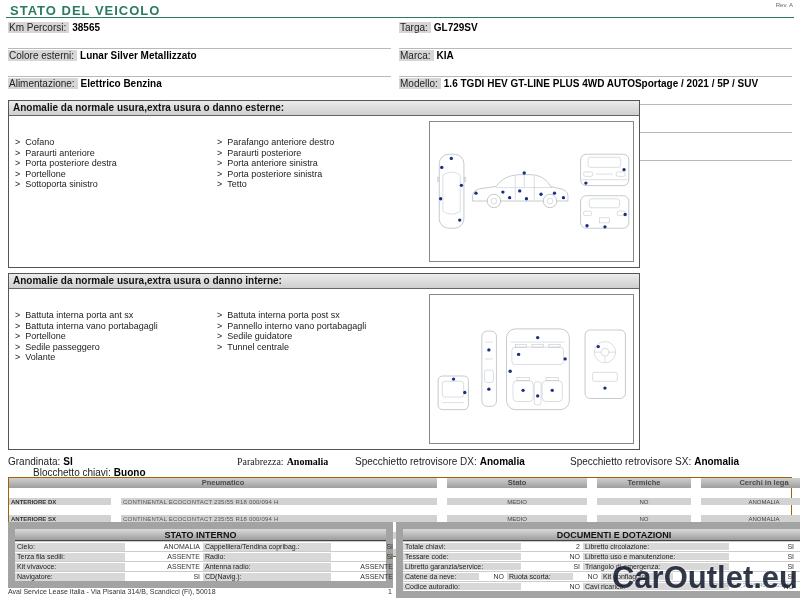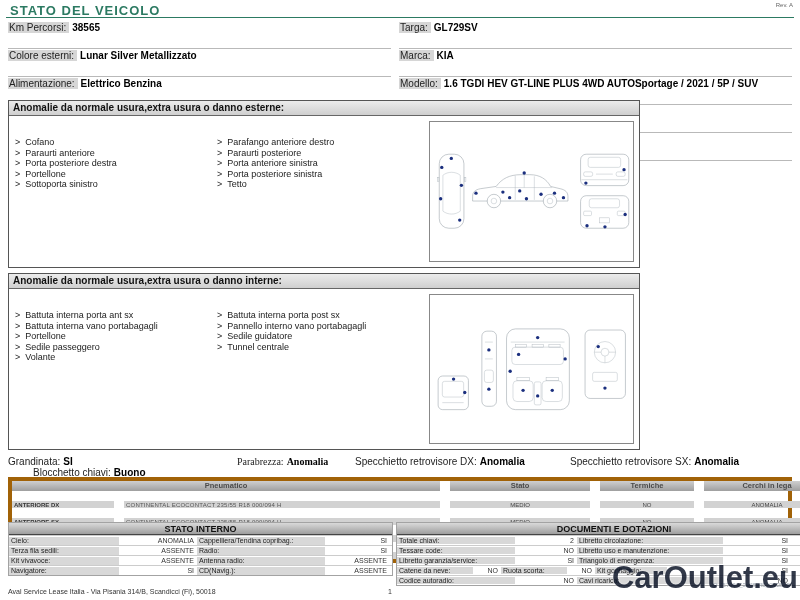--- a/index.html
+++ b/index.html
@@ -34,28 +34,28 @@
 
   .status-item { position:absolute; font-size:10px; color:#222; }
   .status-item .sv { margin-left:3px; font-weight:bold; color:#000; }
   #st0 { left:8px; top:456px; }
   #st1 { left:237px; top:456px;font-family:Liberation Serif, serif; }
   #st2 { left:355px; top:456px; }
   #st3 { left:570px; top:456px; }
   #st4 { left:8px; top:467px;margin-left:25px; }
 
   .tire-table { position:absolute; left:8px; top:477px; width:784px; display:grid;
-    grid-template-columns:102px 316px 140px 94px 126px; gap:10px; background:#fff; border:4px solid #a16207; }
+    grid-template-columns:102px 316px 140px 94px 126px; gap:10px; background:#fff; border:1px solid #a16207; }
   .tt-h { background:linear-gradient(#cfcfcf,#9f9f9f); color:#4a4a4a; font-weight:bold; font-size:7.5px; text-align:center; height:10px; line-height:10px; }
   .tt-h.span2 { grid-column:1 / 3; }
   .tt-pos { background:#d2d2d2; font-size:6px; font-weight:bold; color:#333; padding:0.5px 2px; line-height:6px; }
   .tt-desc { background:#d2d2d2; font-size:6px; color:#555; padding:0.5px 2px; line-height:6px; letter-spacing:0.2px; }
   .tt-val { background:#d2d2d2; font-size:6px; color:#444; text-align:center; padding:0.5px 0; line-height:6px; }
 
-  .panel-table { position:absolute; top:522px; border:1px solid #a3a3a3; background:#fff; }
+  .panel-table { position:absolute; top:522px; border:7px solid #a3a3a3; background:#fff; }
   .si-table { left:8px; width:385px; }
   .doc-table { left:396px; width:436px; }
   .panel-header { text-align:center; font-weight:bold; font-size:9px; line-height:12px; height:12px; background:linear-gradient(#d9d9d9,#9e9e9e); border-bottom:1px solid #444; color:#111; }
   .si-row { display:grid; grid-template-columns:110px 78px 128px 65px; border-top:1px solid #ccc; font-size:7px; line-height:8px; padding:0.5px 0; }
   .si-row:first-of-type, .doc-row:first-of-type { border-top:none; }
   .doc-row { display:grid; border-top:1px solid #ccc; font-size:7px; line-height:7px; padding:1px 0; }
   .doc-row.c4 { grid-template-columns:118px 62px 146px 68px; }
   .doc-row.c6 { grid-template-columns:76px 28px 66px 28px 72px 124px; }
   .cell-lbl { background:#d8d8d8; padding:0 2px; color:#222; }
   .cell-val { text-align:right; padding:0 3px; color:#333; }

